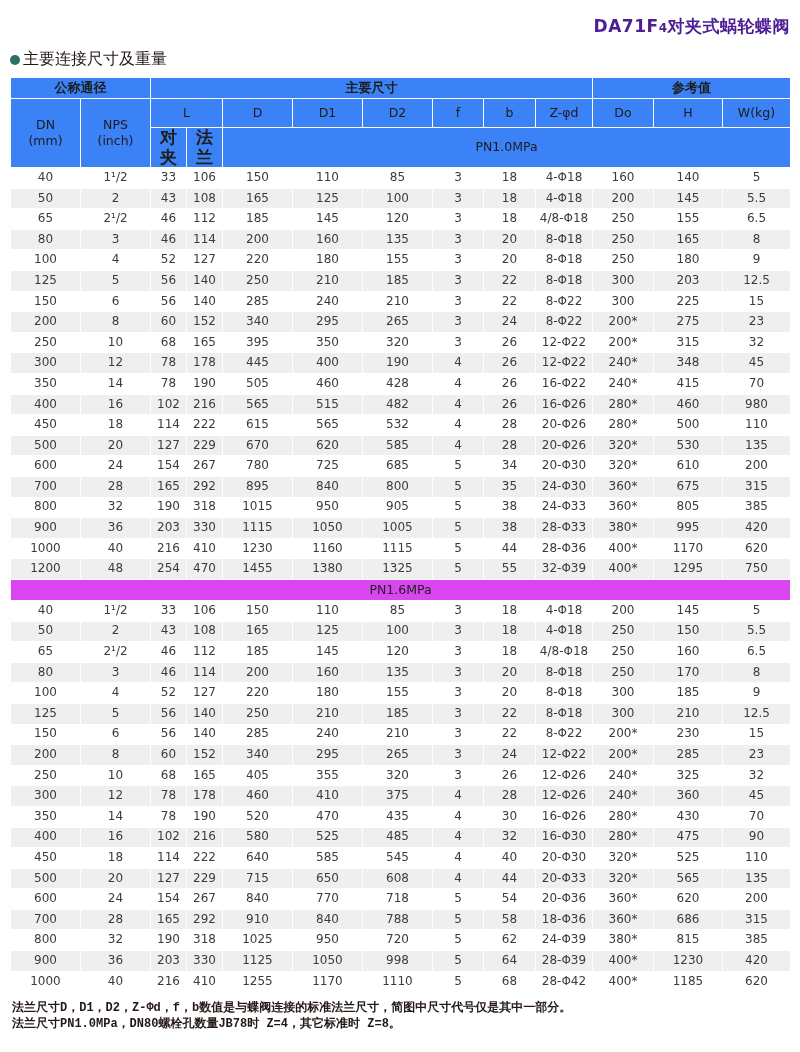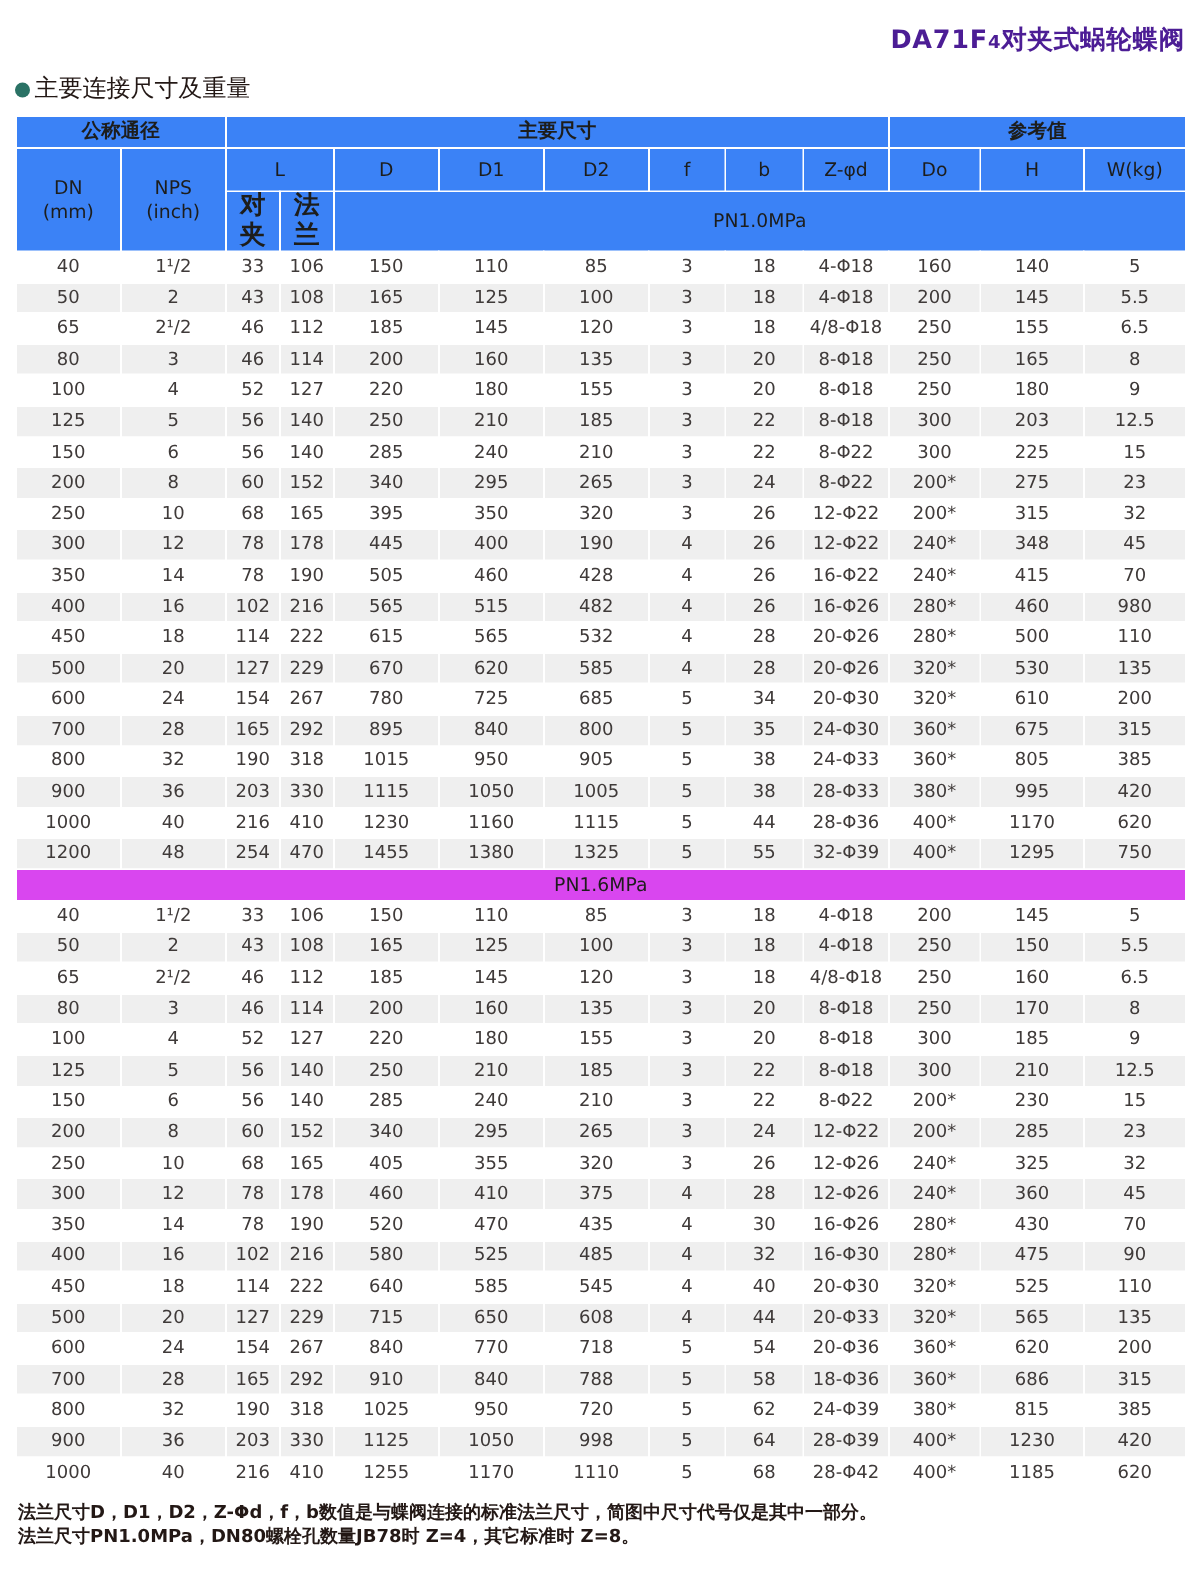--- a/index.html
+++ b/index.html
@@ -86,21 +86,21 @@
     height: 21px;
   }
 
   .notes {
     margin: 8px 0 0 2px;
     font-size: 12px;
     font-weight: bold;
     color: #231815;
     line-height: 1.35;
   }
-  .notes p { margin: 0; }
+  .notes p { margin: 0; font-family: Liberation Mono, monospace; }
 </style>
 </head>
 <body>
 
 <div class="page">
 
   <h1 class="doc-title"><span>DA71F</span><span class="t-sub">4</span><span>对夹式蜗轮蝶阀</span></h1>
 
   <h2 class="section-heading">
     <span class="bullet-dot"></span>

